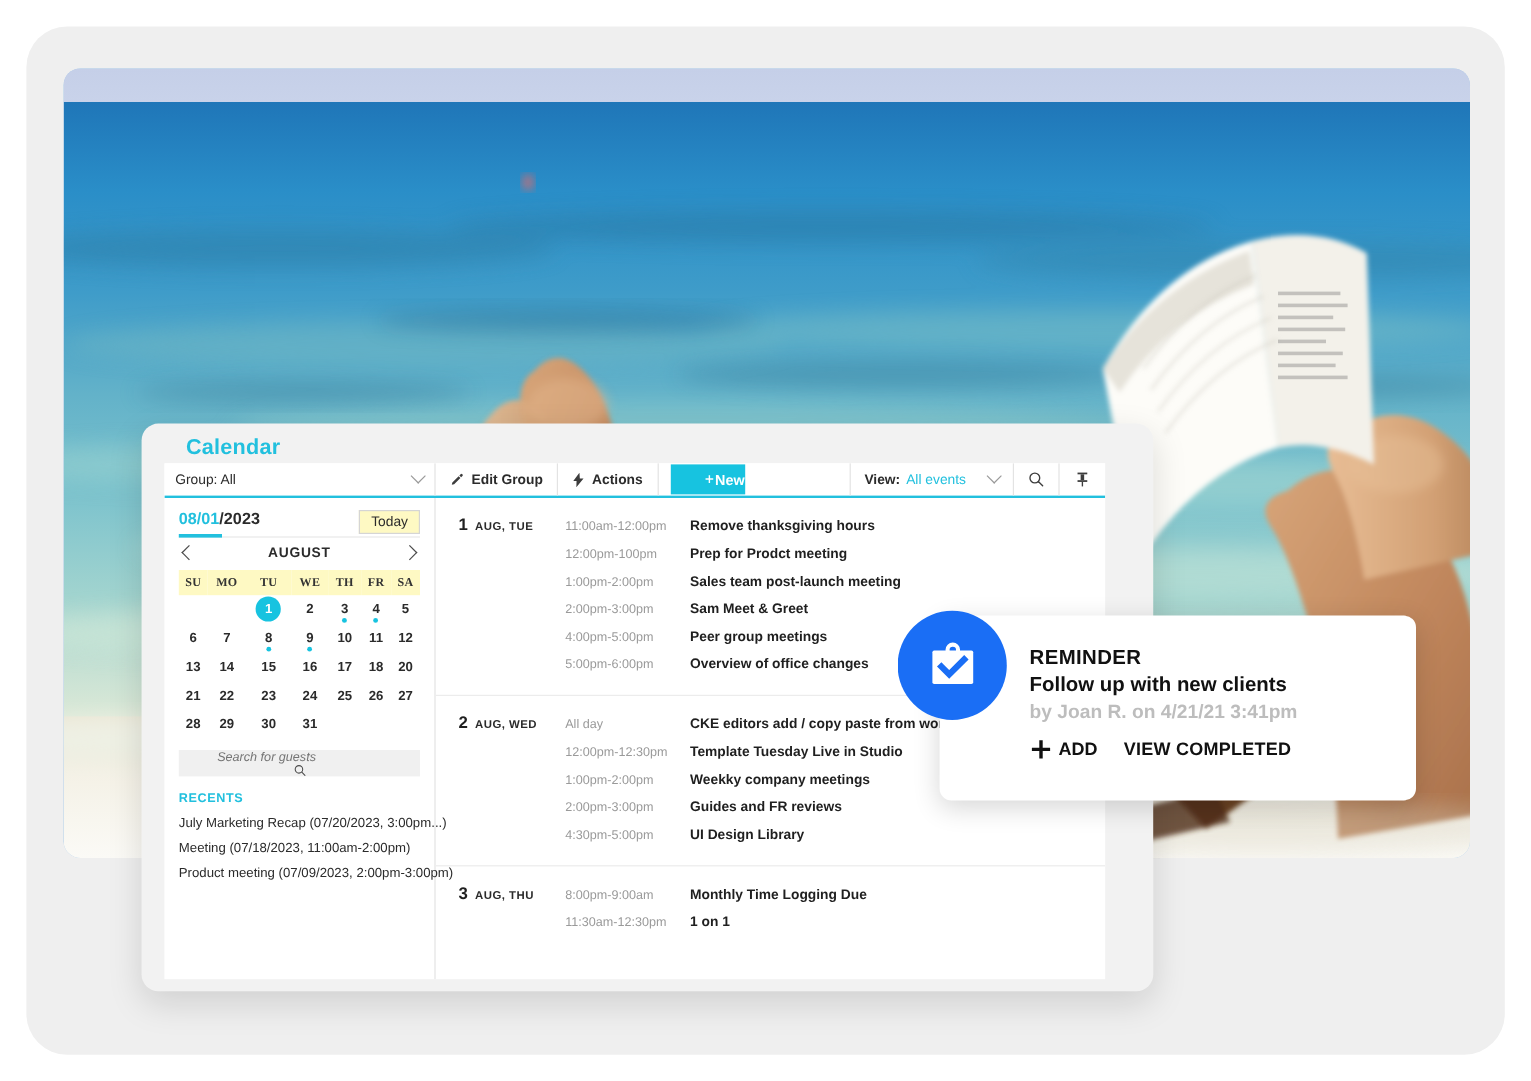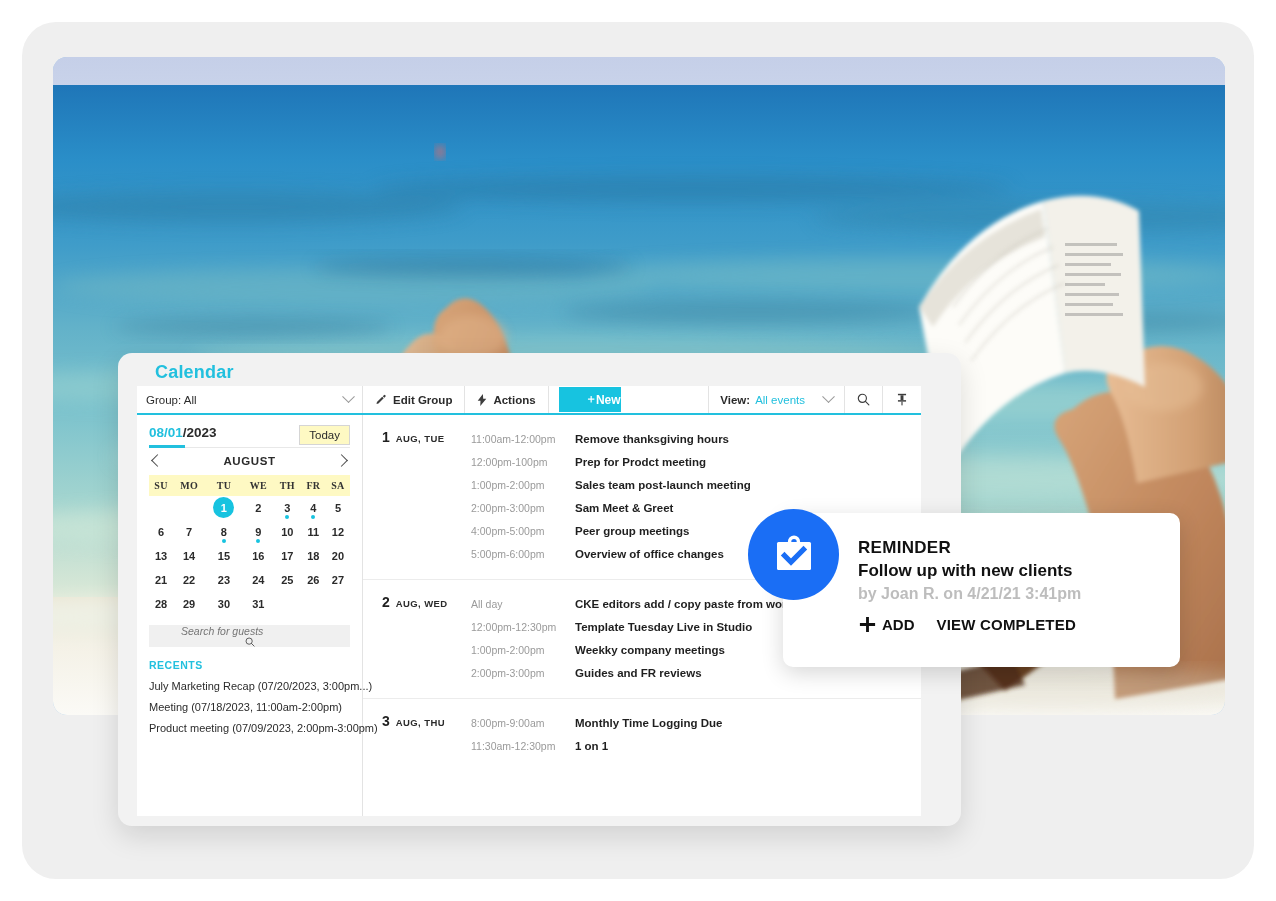--- a/index.html
+++ b/index.html
@@ -658,20 +658,24 @@
                 <div class="ev-name">Template Tuesday Live in Studio</div>
               </div>
               <div class="ev-row">
                 <div class="ev-time">1:00pm-2:00pm</div>
                 <div class="ev-name">Weekky company meetings</div>
               </div>
               <div class="ev-row">
                 <div class="ev-time">2:00pm-3:00pm</div>
                 <div class="ev-name">Guides and FR reviews</div>
               </div>
+              <div class="ev-row">
+                <div class="ev-time">4:30pm-5:00pm</div>
+                <div class="ev-name">UI Design Library</div>
+              </div>
             </div>
           </div>
           <div class="day-block">
             <div class="day-label">
               <span class="day-num">3</span>
               <span class="day-dow">AUG, THU</span>
             </div>
             <div class="ev-list">
               <div class="ev-row">
                 <div class="ev-time">8:00pm-9:00am</div>

